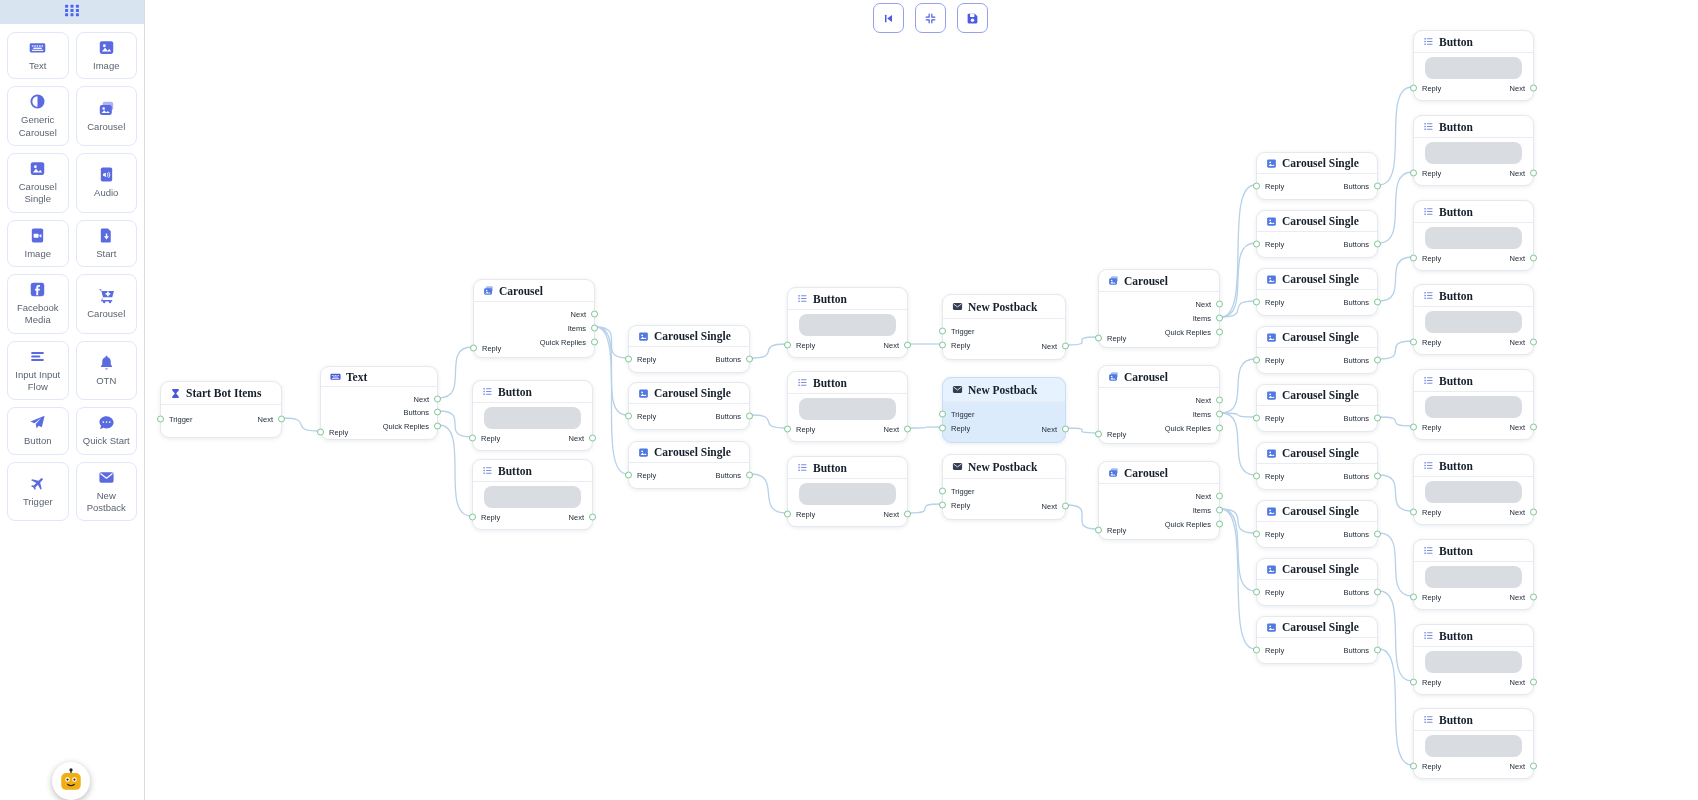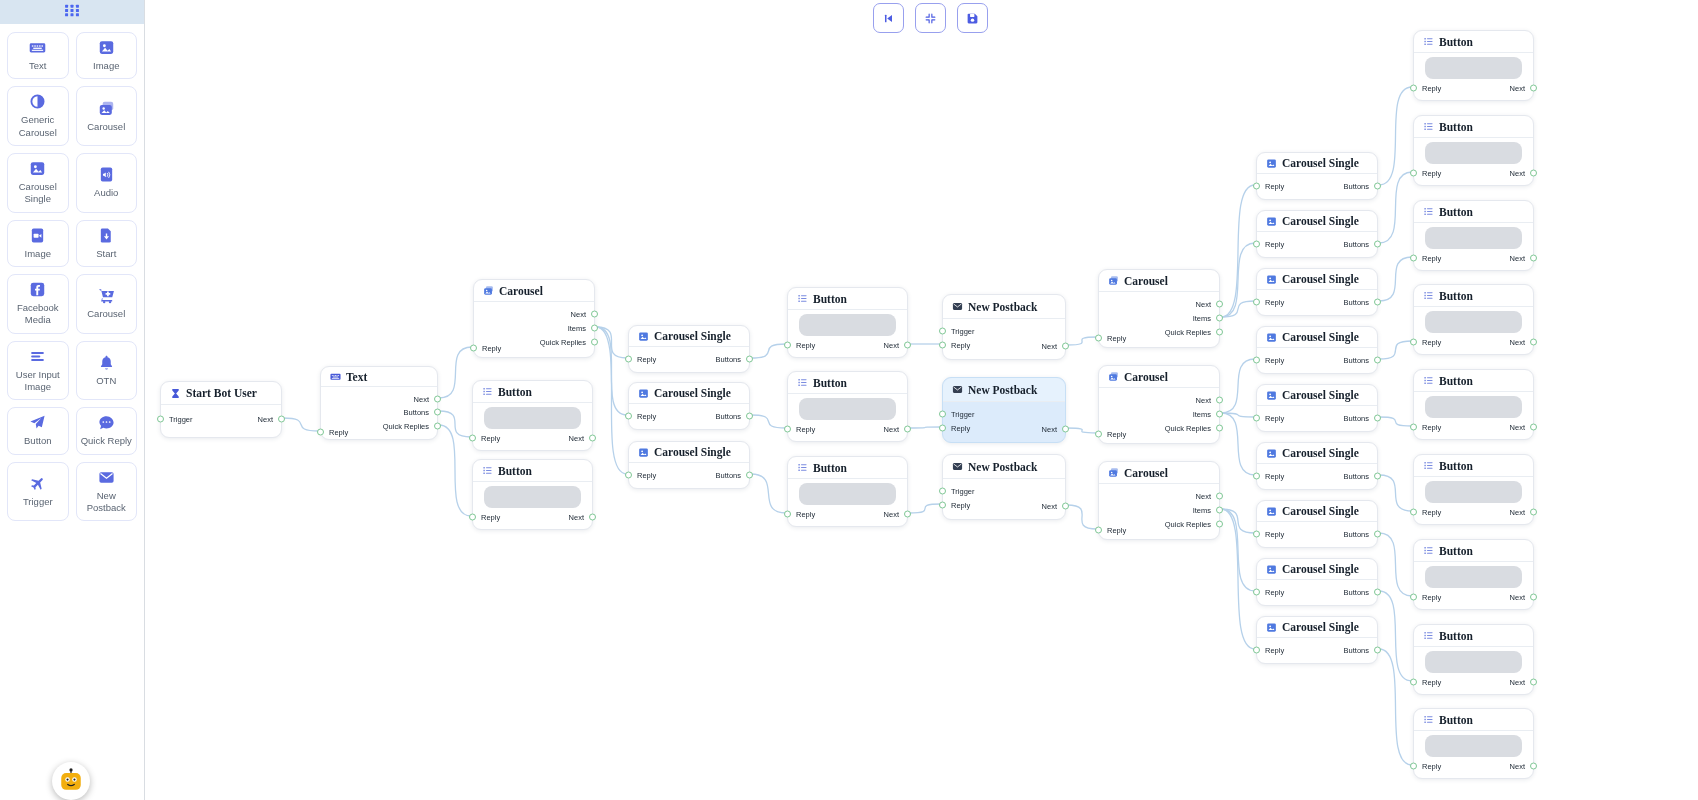--- a/index.html
+++ b/index.html
@@ -97,21 +97,21 @@
       <path d="M1379 649 C1411 649,1380 765,1412 765" fill="none" stroke="#b6d1ea" stroke-width="1.3"></path>
     </svg>
   <div id="canvas">
       <div class="node" style="left: 160px; top: 381px; width: 122px; height: 57px;">
         <div class="node-header" style="height: 23px;">
           <span class="node-icon" style="display: inline-flex; color: rgb(71, 89, 216);">
             <svg viewBox="0 0 24 24">
               <path d="M5 2h14v3.5L13.4 12 19 18.5V22H5v-3.5L10.6 12 5 5.5z" fill="currentColor"></path>
             </svg>
           </span>
-          <span class="node-title">Start Bot User</span>
+          <span class="node-title">Start Bot Items</span>
         </div>
         <div class="port left" style="top: 37px;">
           <span class="dot"></span>
           <span>Trigger</span>
         </div>
         <div class="port right" style="top: 37px;">
           <span class="dot"></span>
           <span>Next</span>
         </div>
       </div>
@@ -1067,21 +1067,21 @@
         <div class="pal-card">
           <span class="icon" style="display: inline-flex;">
             <svg viewBox="0 0 24 24">
               <g fill="currentColor">
                 <rect x="3" y="5.5" width="18" height="3" rx="1.5"></rect>
                 <rect x="3" y="10.5" width="13" height="3" rx="1.5"></rect>
                 <rect x="3" y="15.5" width="18" height="3" rx="1.5"></rect>
               </g>
             </svg>
           </span>
-          <div class="pal-label">User Input Image</div>
+          <div class="pal-label">Input Input Flow</div>
         </div>
         <div class="pal-card">
           <span class="icon" style="display: inline-flex;">
             <svg viewBox="0 0 24 24">
               <path d="M12 2.5c.8 0 1.4.6 1.4 1.4v.6A6.2 6.2 0 0118 10.5v4l1.8 2.7c.3.5-.05 1.3-.8 1.3H5c-.75 0-1.1-.8-.8-1.3L6 14.5v-4a6.2 6.2 0 014.6-6V4c0-.9.6-1.5 1.4-1.5z" fill="currentColor"></path>
               <path d="M9.8 20.3a2.3 2.3 0 004.4 0z" fill="currentColor"></path>
             </svg>
           </span>
           <div class="pal-label">OTN</div>
         </div>
@@ -1097,21 +1097,21 @@
           <span class="icon" style="display: inline-flex;">
             <svg viewBox="0 0 24 24">
               <path d="M12 3C6.5 3 2 6.7 2 11.3c0 2 .9 3.9 2.4 5.3L3 21.5l4.5-2c1.4.5 2.9.8 4.5.8 5.5 0 10-3.7 10-8.3S17.5 3 12 3z" fill="currentColor"></path>
               <g fill="#fff">
                 <circle cx="7.5" cy="11.3" r="1.2"></circle>
                 <circle cx="12" cy="11.3" r="1.2"></circle>
                 <circle cx="16.5" cy="11.3" r="1.2"></circle>
               </g>
             </svg>
           </span>
-          <div class="pal-label">Quick Reply</div>
+          <div class="pal-label">Quick Start</div>
         </div>
         <div class="pal-card">
           <span class="icon" style="display: inline-flex;">
             <svg viewBox="0 0 24 24">
               <g transform="rotate(45 12 12)">
                 <path d="M21.5 15.2v-2l-7.9-4.9V3.6A1.6 1.6 0 0012 2a1.6 1.6 0 00-1.6 1.6v4.7l-7.9 4.9v2l7.9-2.4v4.9l-2.1 1.6v1.8L12 20l3.7 1.1v-1.8l-2.1-1.6v-4.9z" fill="currentColor"></path>
               </g>
             </svg>
           </span>
           <div class="pal-label">Trigger</div>

